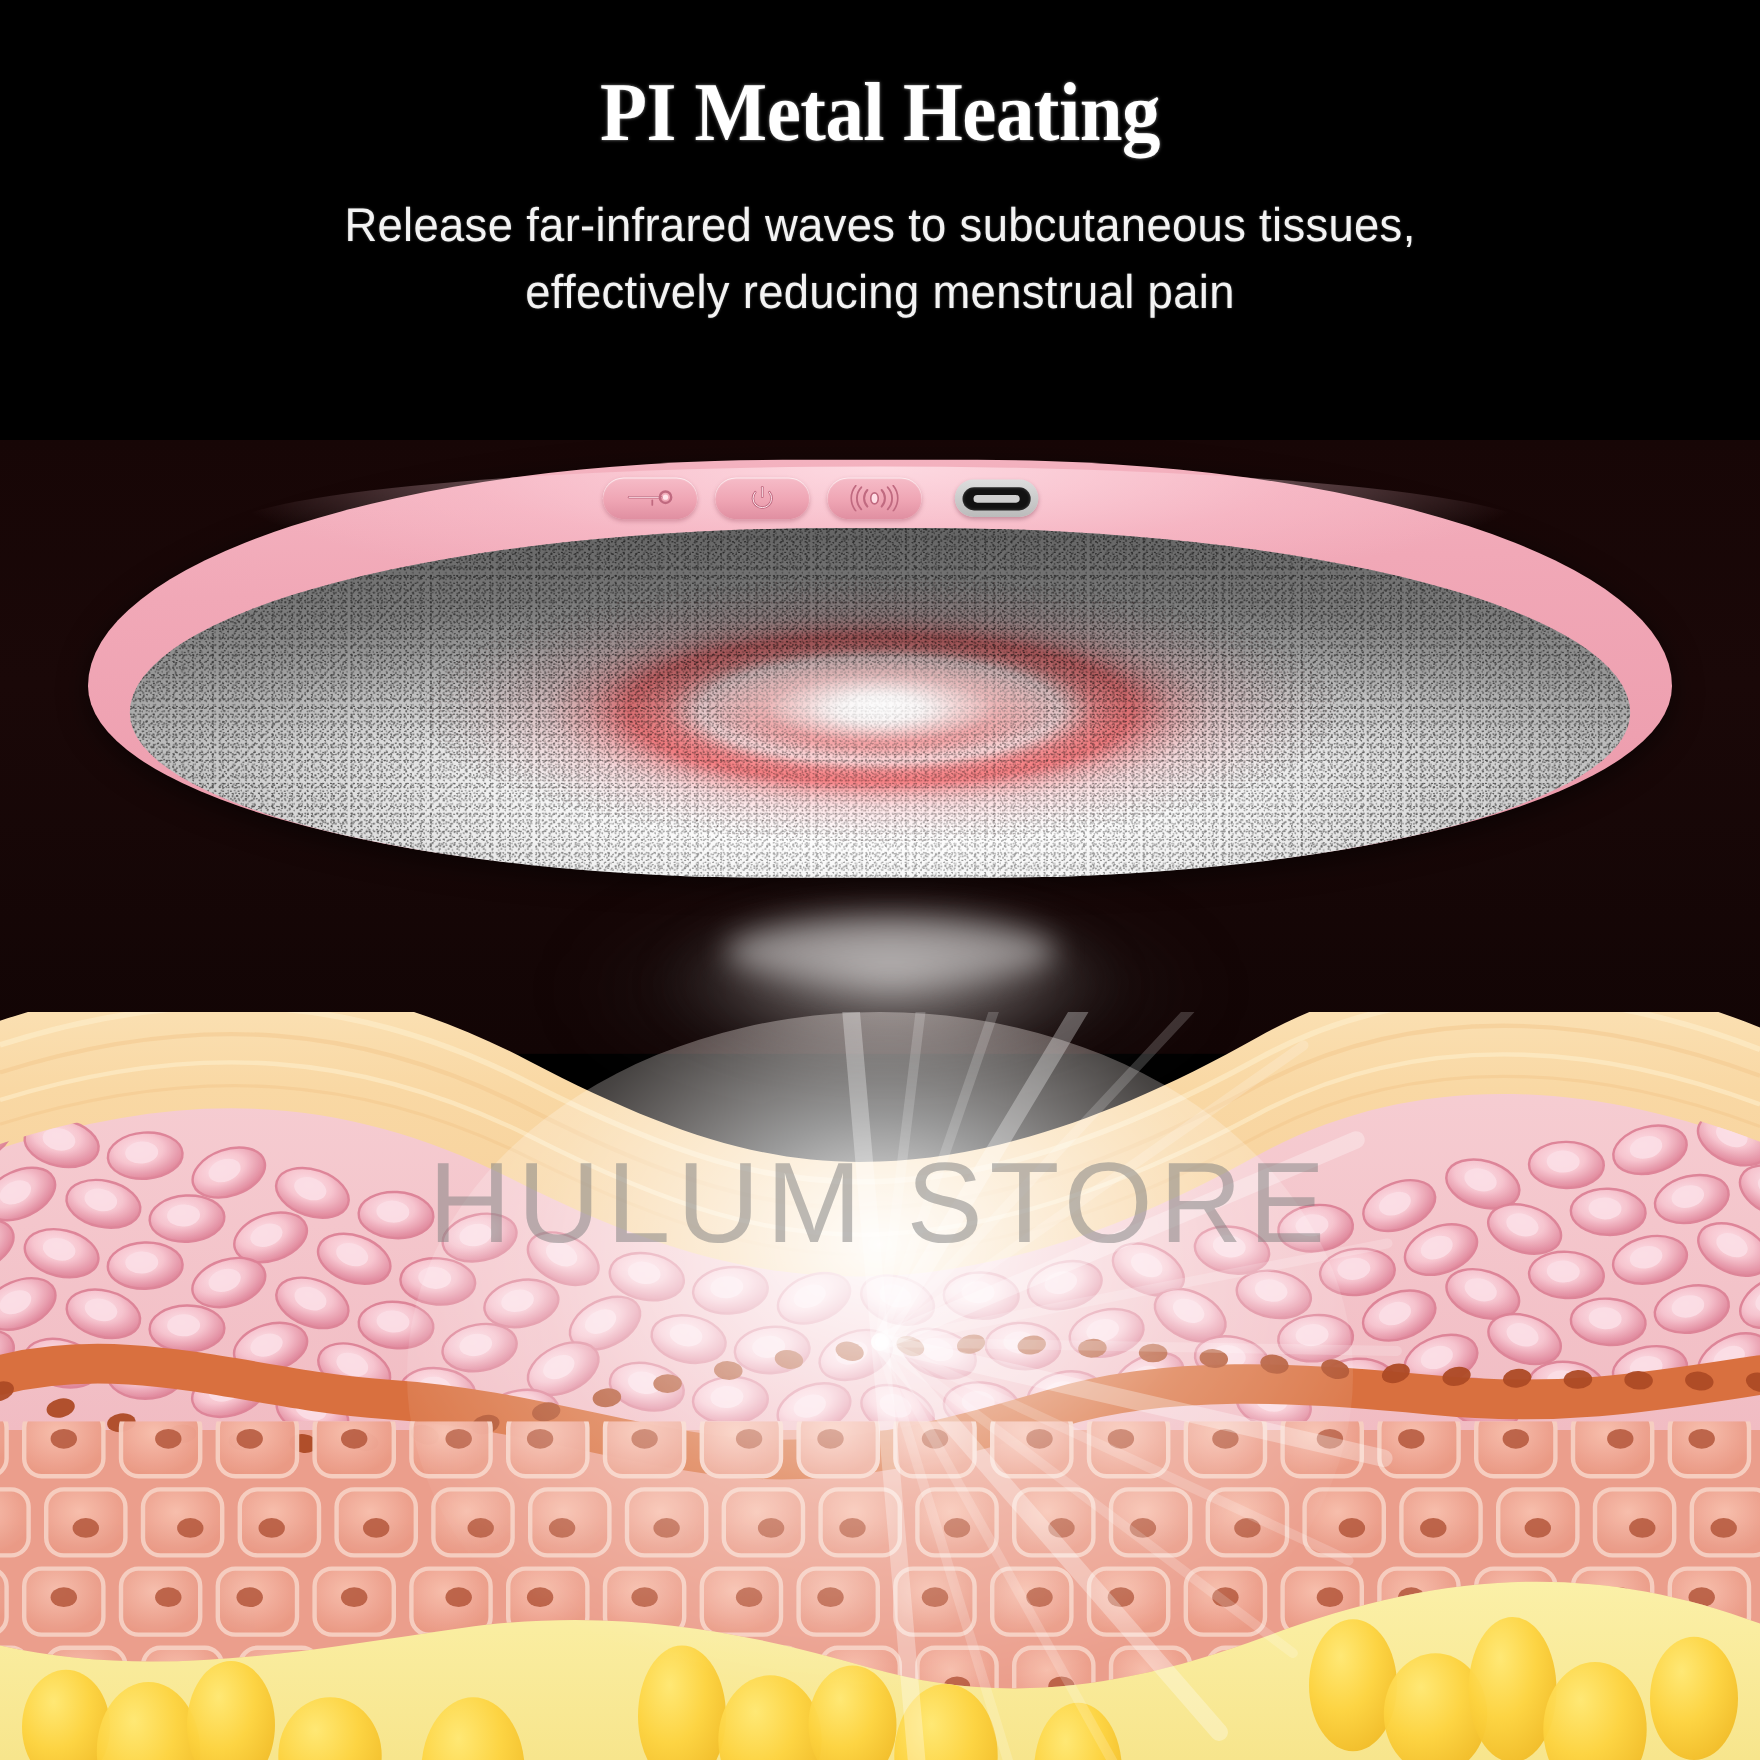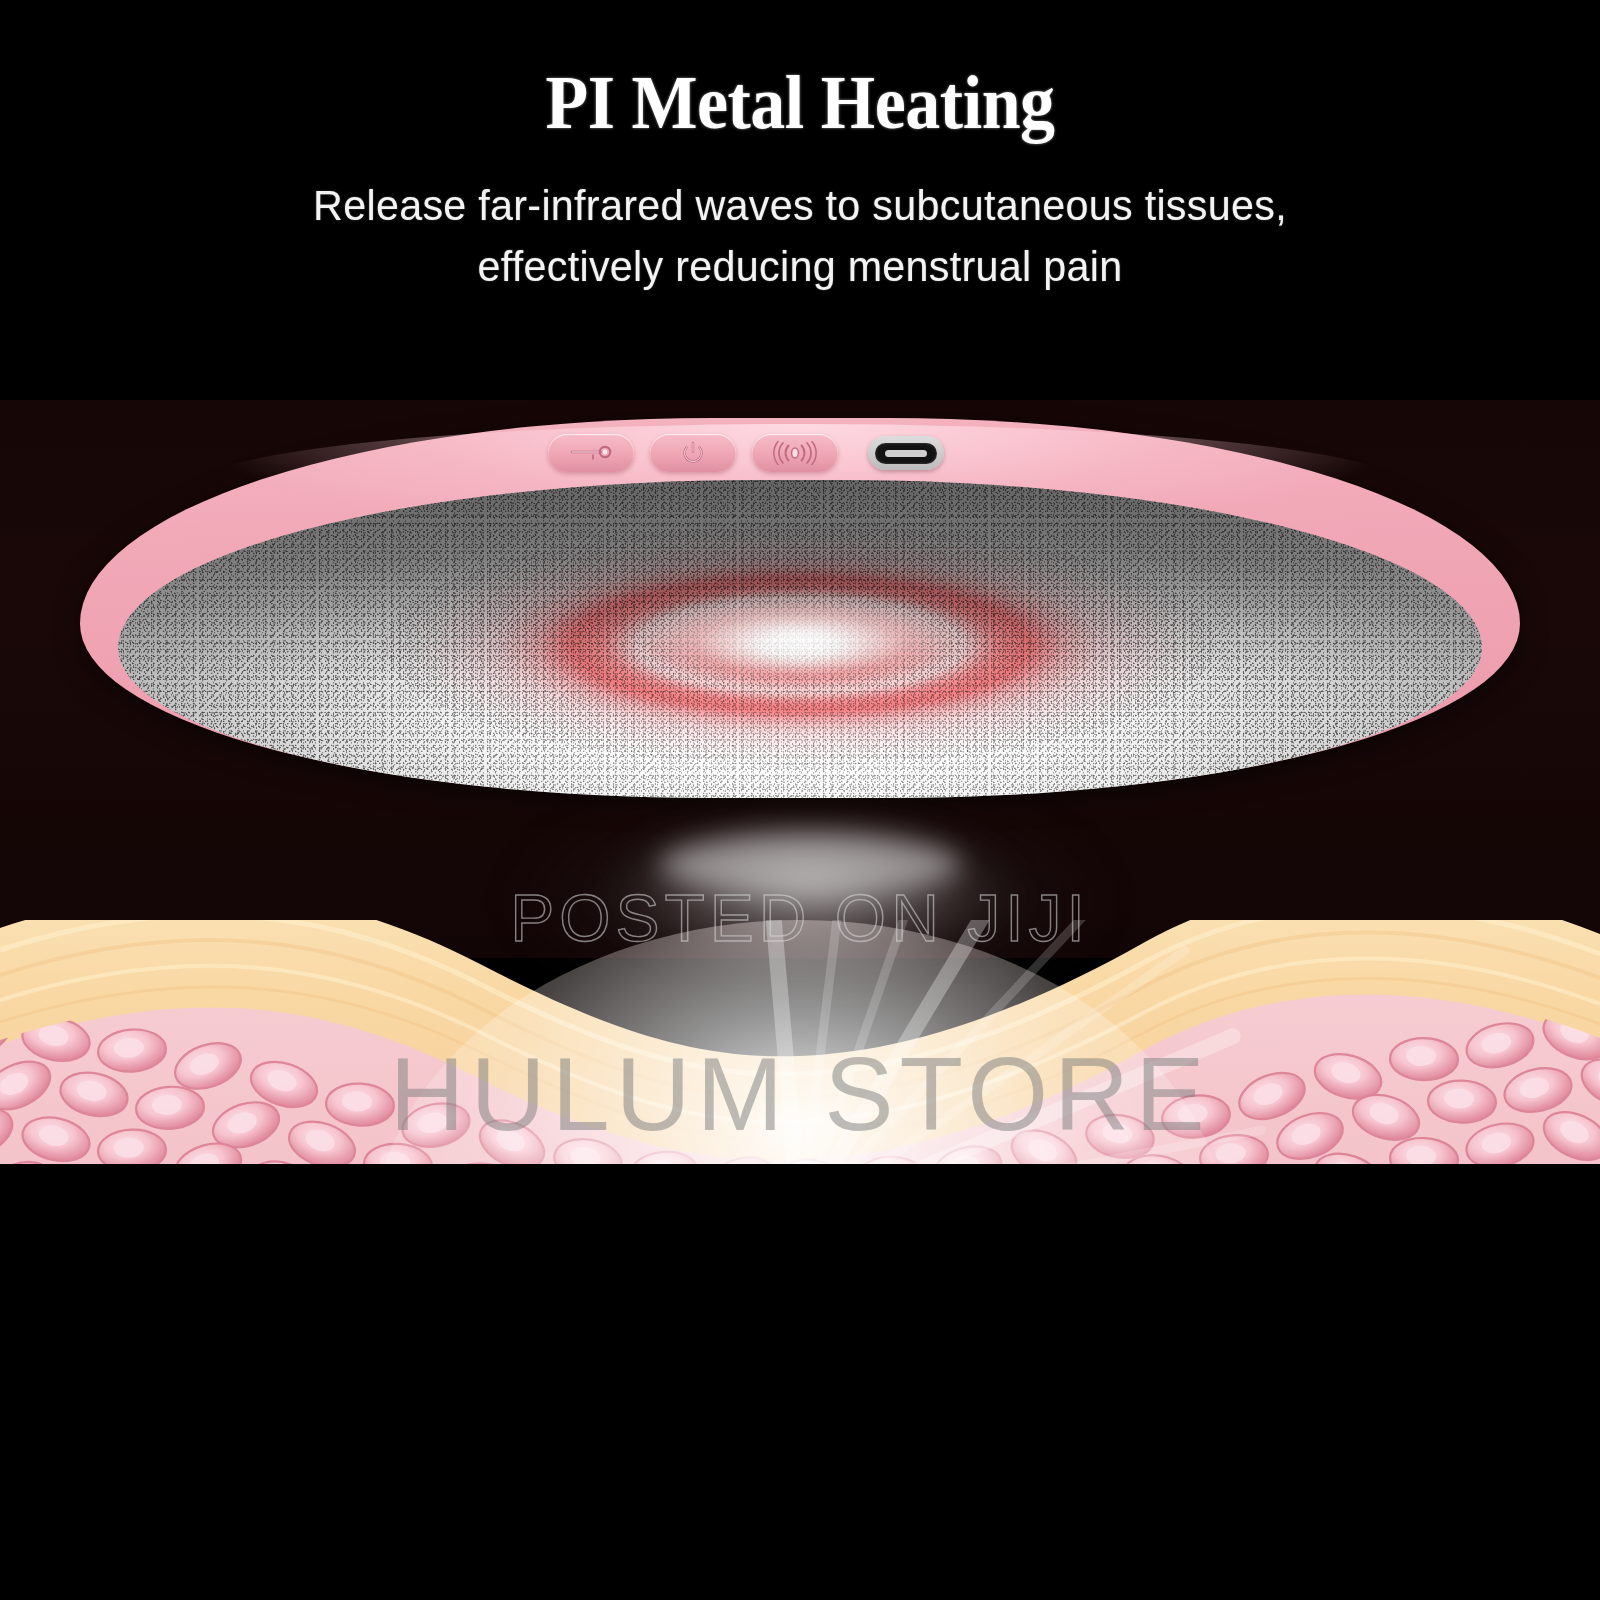--- a/index.html
+++ b/index.html
@@ -1,17 +1,17 @@
 <!DOCTYPE html>
 <html><head>
 <meta charset="utf-8">
 <style>
   html,body{margin:0;padding:0;background:#000;}
   body{width:1600px;height:1600px;overflow:hidden;font-family:"Liberation Sans",sans-serif;}
-  #stage{position:relative;width:1600px;height:1164px;overflow:hidden;background:#000;}
+  #stage{position:relative;width:1600px;height:1600px;overflow:hidden;background:#000;}
 
   
   .header{position:absolute;left:0;top:0;width:1600px;height:400px;background:#000;z-index:6;}
   .title{
     position:absolute;left:0;top:64px;width:1600px;text-align:center;
     font-family:"Liberation Serif",serif;font-weight:bold;
     font-size:76px;line-height:1;color:#ffffff;letter-spacing:-0.5px;
     text-shadow:0 0 3px rgba(255,255,255,.55);
     transform:scaleX(.92);
   }
@@ -1086,16 +1086,15 @@
           <line x1="800" y1="300" x2="1225.9646599072255" y2="498.63058301812873" stroke="#ffffff" stroke-width="9" stroke-linecap="round" opacity="0.18"></line>
           <line x1="800" y1="300" x2="1175.3586897222276" y2="582.8530608814626" stroke="#ffffff" stroke-width="9" stroke-linecap="round" opacity="0.18"></line>
           <line x1="800" y1="300" x2="1108.3477436255384" y2="654.7135027047028" stroke="#ffffff" stroke-width="16" stroke-linecap="round" opacity="0.3"></line>
           <line x1="800" y1="300" x2="1027.8605215157784" y2="711.071262355516" stroke="#ffffff" stroke-width="9" stroke-linecap="round" opacity="0.18"></line>
           <line x1="800" y1="300" x2="937.4147012196863" y2="749.4632353026266" stroke="#ffffff" stroke-width="9" stroke-linecap="round" opacity="0.18"></line>
           <line x1="800" y1="300" x2="840.9631990913994" y2="768.2115081031204" stroke="#ffffff" stroke-width="16" stroke-linecap="round" opacity="0.3"></line>
         </g>
     </svg>
   </div>
 
-  <div class="wm-jiji">POSTED ON JIJI</div>
   <div class="wm-store">HULUM STORE</div>
 
 </div>
 
 </body></html>

